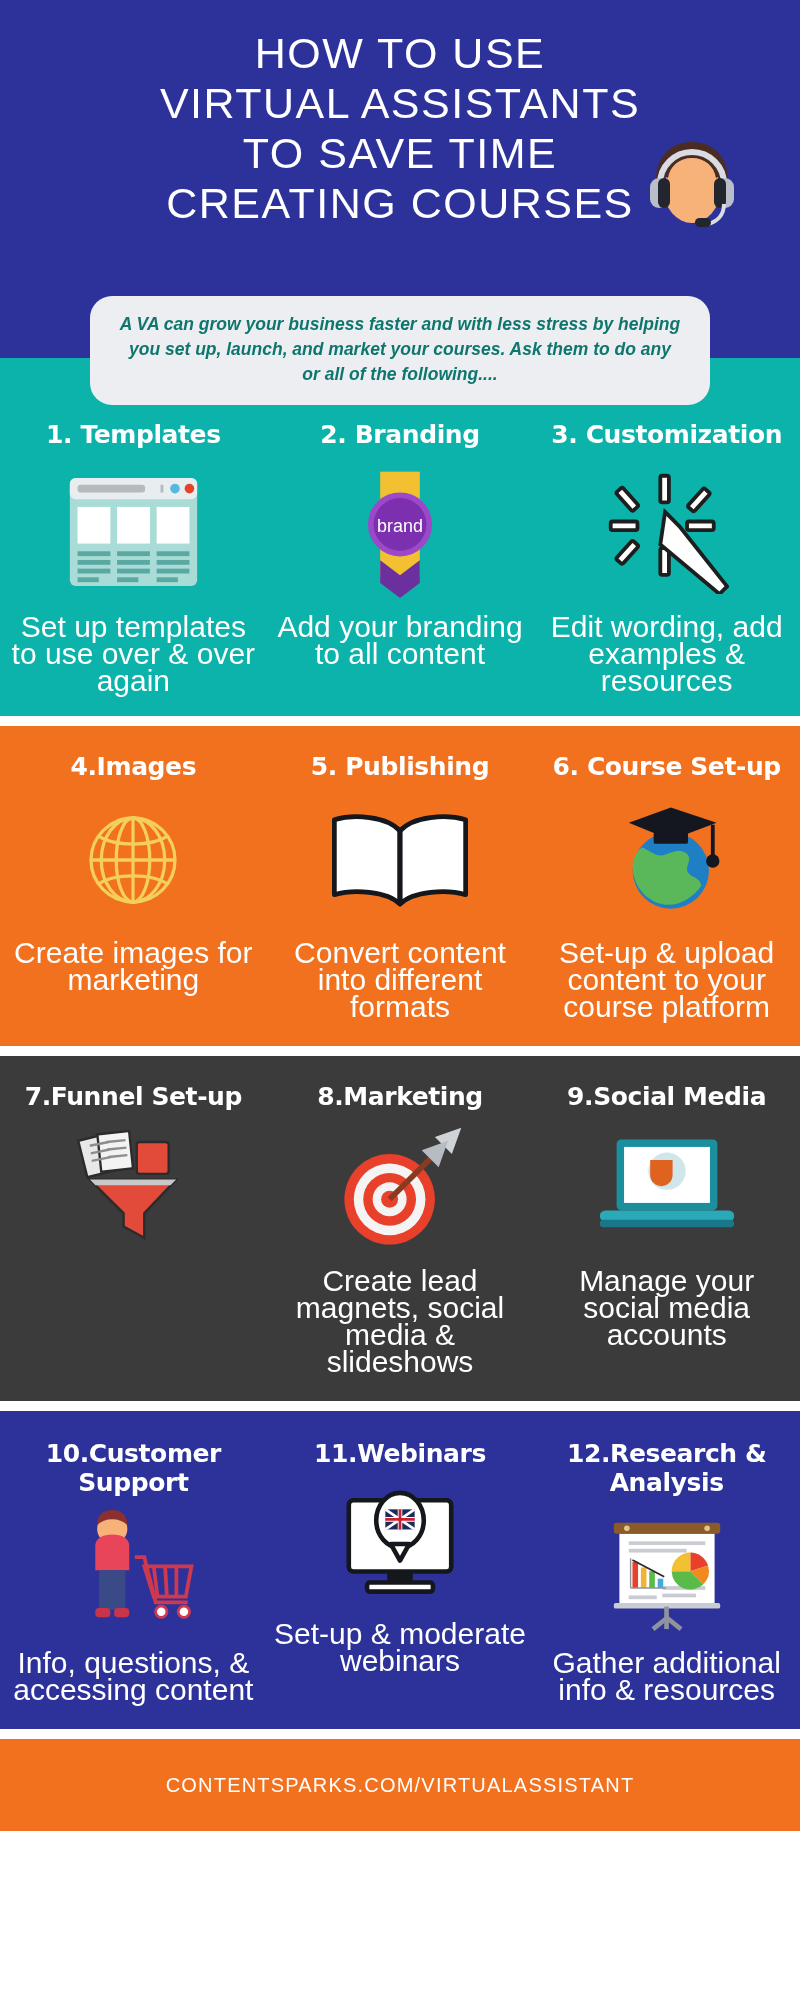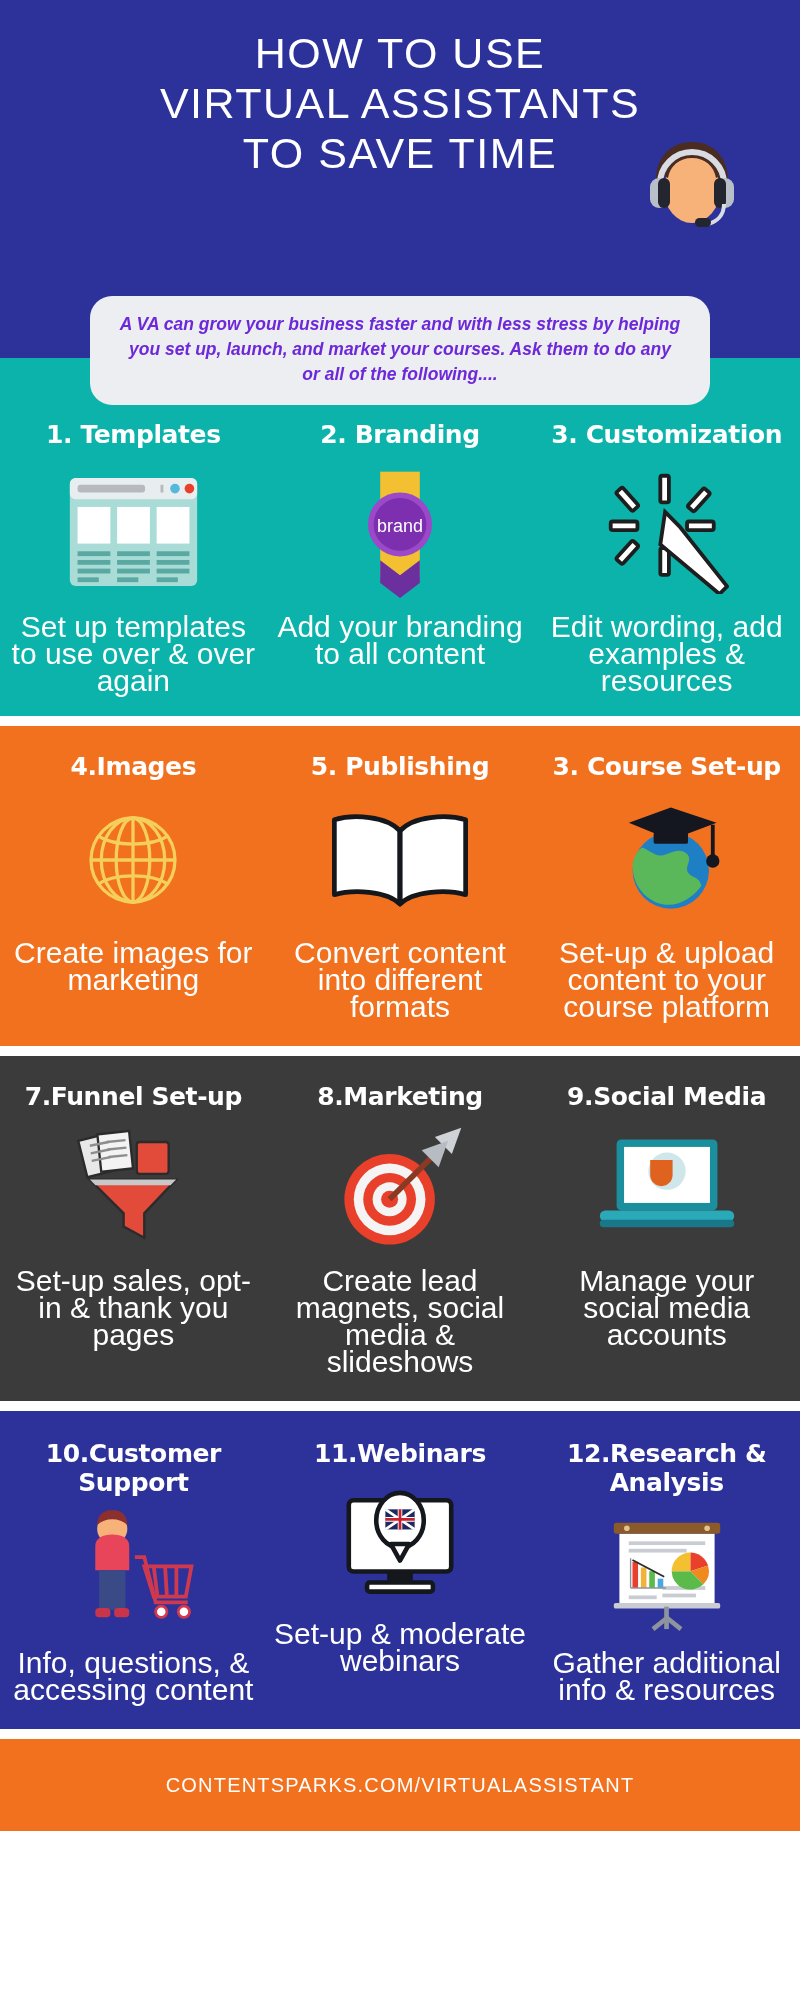--- a/index.html
+++ b/index.html
@@ -44,21 +44,21 @@
     left:0; right:0;
     top:296px;
     display:flex; justify-content:center;
     z-index:6;
   }
   .subtitle {
     width:620px;
     background:#eceef2;
     border-radius:22px;
     padding:16px 28px 18px 28px;
-    color:#6d28d9;
+    color:#0f766e;
     font-style:italic;
     font-weight:bold;
     font-size:17.5px;
     line-height:25px;
     text-align:center;
   }
 
   
   .band { position:relative; }
   .band-teal   { background:#0bb3ab; }
@@ -131,20 +131,21 @@
   }
 </style>
 </head>
 <body>
 
 <div class="header">
   <div class="title">
     <span class="title-line">HOW TO USE</span>
     <span class="title-line">VIRTUAL ASSISTANTS</span>
     <span class="title-line">TO SAVE TIME</span>
+    <span class="title-line">CREATING COURSES</span>
   </div>
 
   <div class="avatar">
     <svg viewBox="0 0 112 112" width="112" height="112">
       <path d="M20 52c0-22 14-38 36-38s36 16 36 38c0 6-1 10-2 13l-9-6 2-16-58-4-3 22-2 2c0-3 0-7 0-11z" fill="#4a2c23"></path>
       <ellipse cx="56" cy="62" rx="28" ry="33" fill="#f7b27a"></ellipse>
       <path d="M28 48c0-18 12-30 28-30s28 12 28 30l-4 2c-2-12-11-20-24-20s-22 8-24 20z" fill="#4a2c23"></path>
       <path d="M24 56a32 32 0 0164 0" fill="none" stroke="#d9dde3" stroke-width="6"></path>
       <rect x="14" y="50" width="18" height="30" rx="9" fill="#b9bfc9"></rect>
       <rect x="22" y="50" width="12" height="30" rx="6" fill="#23262e"></rect>
@@ -257,21 +258,21 @@
         <svg viewBox="0 0 160 110" width="150" height="104">
           <path d="M80 24 C66 8 30 6 10 12 L10 92 C30 86 66 88 80 102 Z" fill="#ffffff" stroke="#14171c" stroke-width="5" stroke-linejoin="round"></path>
           <path d="M80 24 C94 8 130 6 150 12 L150 92 C130 86 94 88 80 102 Z" fill="#ffffff" stroke="#14171c" stroke-width="5" stroke-linejoin="round"></path>
           <path d="M80 24 L80 102" stroke="#14171c" stroke-width="5"></path>
         </svg>
       </div>
       <div class="cell-desc">Convert content into different formats</div>
     </div>
 
     <div class="cell">
-      <div class="cell-head">3. Course Set-up</div>
+      <div class="cell-head">6. Course Set-up</div>
       <div class="icon-box">
         <svg viewBox="0 0 140 130" width="134" height="124">
           <circle cx="74" cy="76" r="40" fill="#1f7fc4"></circle>
           <path d="M44 52c10 4 14 10 22 8s16-8 24-2-2 14 2 20 12 4 14 14c-8 12-22 20-34 20-20 0-38-18-38-40 0-8 4-16 10-20z" fill="#5ab85a"></path>
           <path d="M30 26 L74 10 L122 26 L74 44 Z" fill="#141720"></path>
           <rect x="56" y="36" width="36" height="12" rx="2" fill="#141720"></rect>
           <path d="M118 28 L118 62" stroke="#141720" stroke-width="4"></path>
           <circle cx="118" cy="66" r="7" fill="#141720"></circle>
         </svg>
       </div>
@@ -298,21 +299,20 @@
             <line x1="24" y1="20" x2="44" y2="16"></line>
               <line x1="25" y1="28" x2="45" y2="24"></line>
             <line x1="26" y1="36" x2="46" y2="32"></line>
             <line x1="42" y1="16" x2="62" y2="14"></line>
               <line x1="43" y1="24" x2="63" y2="22"></line>
             <line x1="44" y1="32" x2="64" y2="30"></line>
           </g>
           <path d="M24 56 L116 56 L110 62 L30 62 Z" fill="#c8c8c8"></path>
         </svg>
       </div>
-      <div class="cell-desc">Set-up sales, opt-in &amp; thank you pages</div>
     </div>
 
     <div class="cell">
       <div class="cell-head">8.Marketing</div>
       <div class="icon-box">
         <svg viewBox="0 0 150 140" width="142" height="132">
           <circle cx="64" cy="82" r="48" fill="#e8402a"></circle>
           <circle cx="64" cy="82" r="38" fill="#f4f4f4"></circle>
           <circle cx="64" cy="82" r="28" fill="#e8402a"></circle>
           <circle cx="64" cy="82" r="18" fill="#f4f4f4"></circle>

